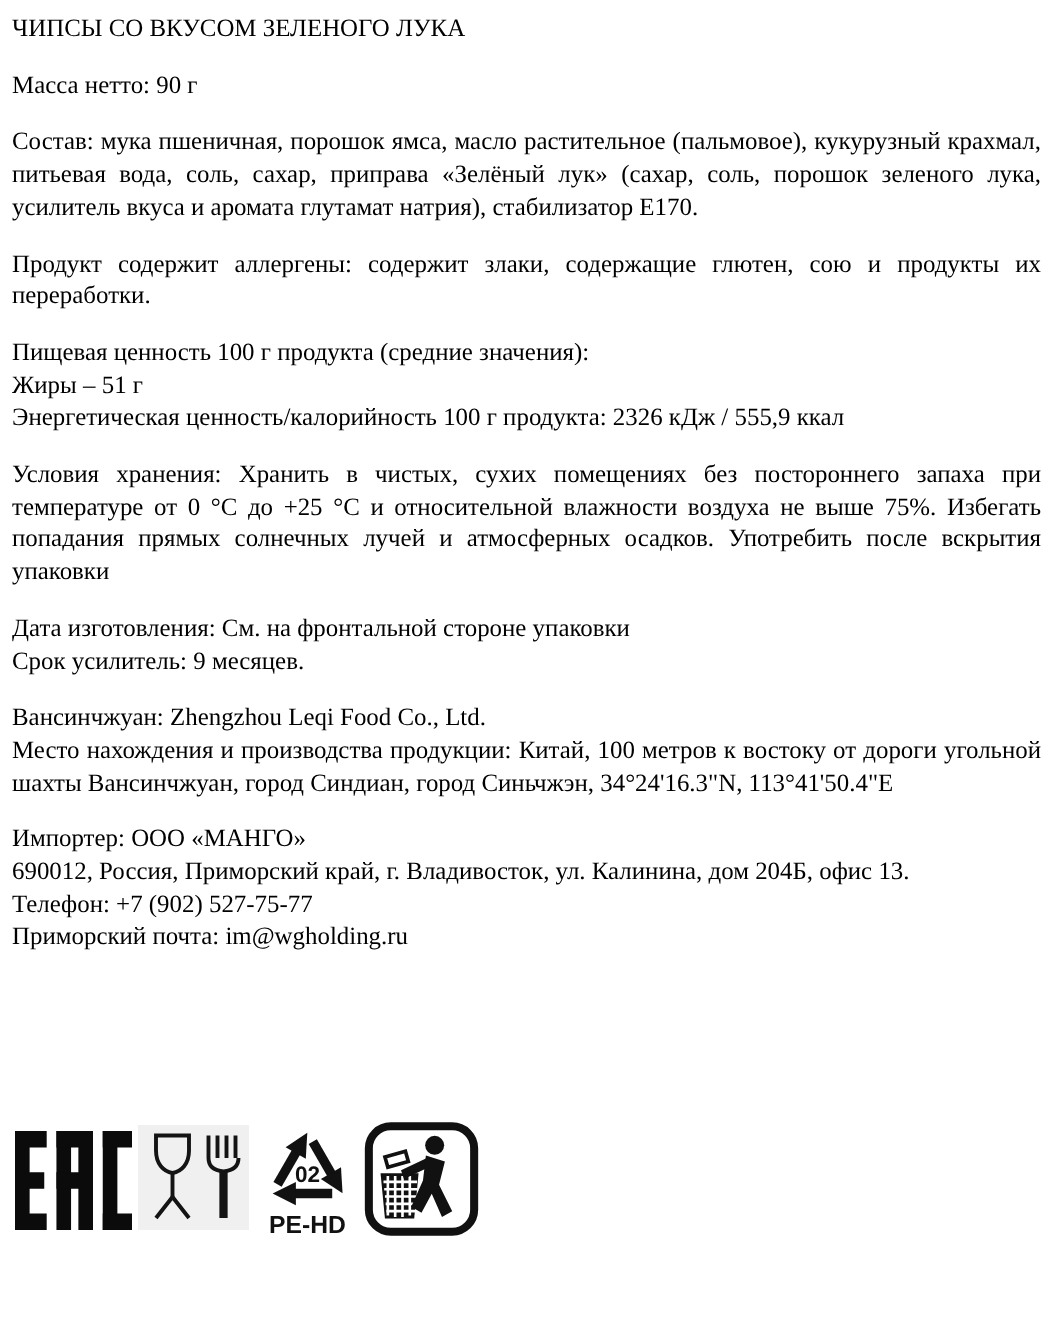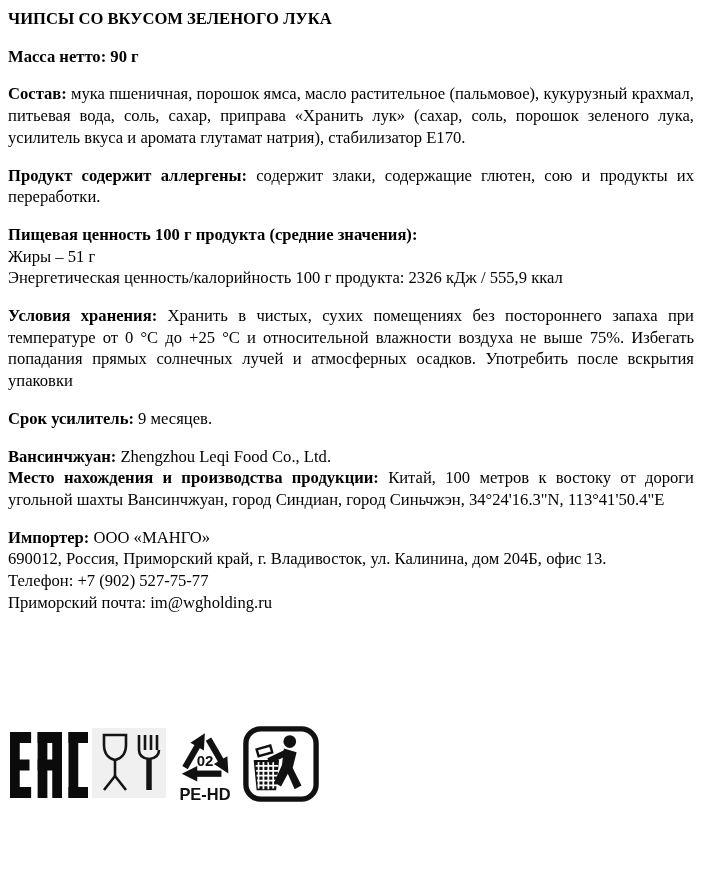--- a/index.html
+++ b/index.html
@@ -4,21 +4,21 @@
 <style>
   html, body { margin: 0; padding: 0; background: #ffffff; }
   body {
     width: 702px; height: 894px; overflow: hidden;
     font-family: "Liberation Serif", serif;
     font-size: 16.6px; line-height: 21.7px; color: #000;
     box-sizing: border-box; padding: 8px;
   }
   .block { margin: 0 0 16px 0; }
   .just { text-align: justify; }
-  b { font-weight: bold; }
+  b { font-weight: normal; }
   .marks-row {
     display: flex; align-items: flex-end;
     margin-top: 112px;
   }
   .mark { display: flex; flex-direction: column; align-items: center; }
   .eac-box { margin-left: 2px; margin-bottom: 5px; }
   .foodsafe-box { background: #f0f0f0; margin-left: 4px; margin-bottom: 5px; }
   .recycle-box { margin-left: 8px; text-align: right; }
   .tidyman-box { margin-left: 6px; }
   svg { display: block; }
@@ -29,38 +29,39 @@
 
 <div class="block">
   <b>ЧИПСЫ СО ВКУСОМ ЗЕЛЕНОГО ЛУКА</b>
 </div>
 
 <div class="block">
   <b><span>Масса нетто:</span> <span>90 г</span></b>
 </div>
 
 <div class="block just">
-  <b>Состав:</b> <span>мука пшеничная, порошок ямса, масло растительное (пальмовое), кукурузный крахмал, питьевая вода, соль, сахар, приправа «Хранить лук» (сахар, соль, порошок зеленого лука, усилитель вкуса и аромата глутамат натрия), стабилизатор Е170.</span>
+  <b>Состав:</b> <span>мука пшеничная, порошок ямса, масло растительное (пальмовое), кукурузный крахмал, питьевая вода, соль, сахар, приправа «Зелёный лук» (сахар, соль, порошок зеленого лука, усилитель вкуса и аромата глутамат натрия), стабилизатор Е170.</span>
 </div>
 
 <div class="block just">
   <b>Продукт содержит аллергены:</b> <span>содержит злаки, содержащие глютен, сою и продукты их переработки.</span>
 </div>
 
 <div class="block">
   <div><b>Пищевая ценность 100 г продукта (средние значения):</b></div>
   <div>Жиры – 51 г</div>
   <div>Энергетическая ценность/калорийность 100 г продукта: 2326 кДж / 555,9 ккал</div>
 </div>
 
 <div class="block just">
   <b>Условия хранения:</b> <span>Хранить в чистых, сухих помещениях без постороннего запаха при температуре от 0 °С до +25 °С и относительной влажности воздуха не выше 75%. Избегать попадания прямых солнечных лучей и атмосферных осадков. Употребить после вскрытия упаковки</span>
 </div>
 
 <div class="block">
+  <div><b>Дата изготовления:</b> <span>См. на фронтальной стороне упаковки</span></div>
   <div><b>Срок усилитель:</b> <span>9 месяцев.</span></div>
 </div>
 
 <div class="block just">
   <div><b>Вансинчжуан:</b> <span>Zhengzhou Leqi Food Co., Ltd.</span></div>
   <div class="just"><b>Место нахождения и производства продукции:</b> <span>Китай, 100 метров к востоку от дороги угольной шахты Вансинчжуан, город Синдиан, город Синьчжэн, 34°24'16.3"N, 113°41'50.4"E</span></div>
 </div>
 
 <div class="block">
   <div><b>Импортер:</b> <span>ООО «МАНГО»</span></div>

